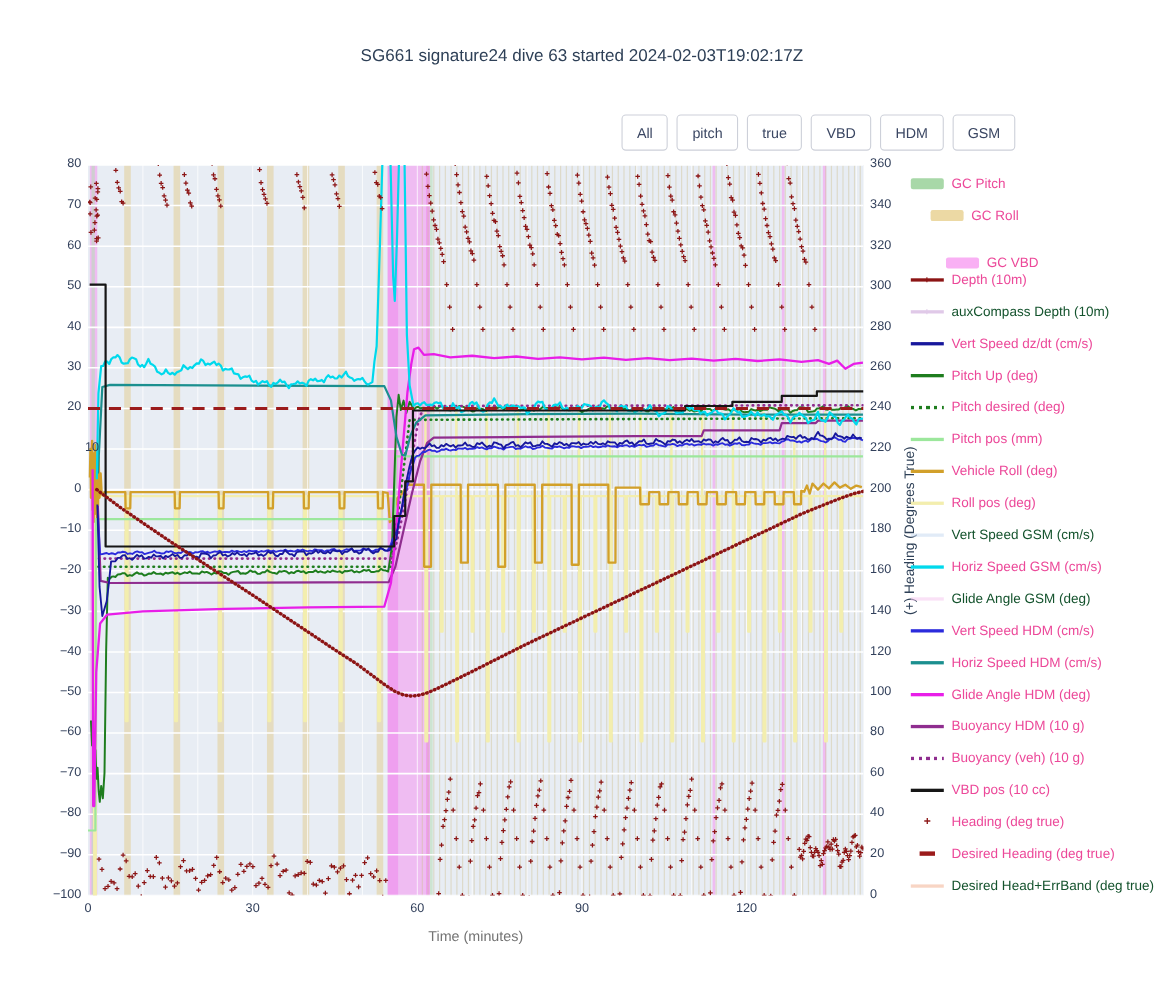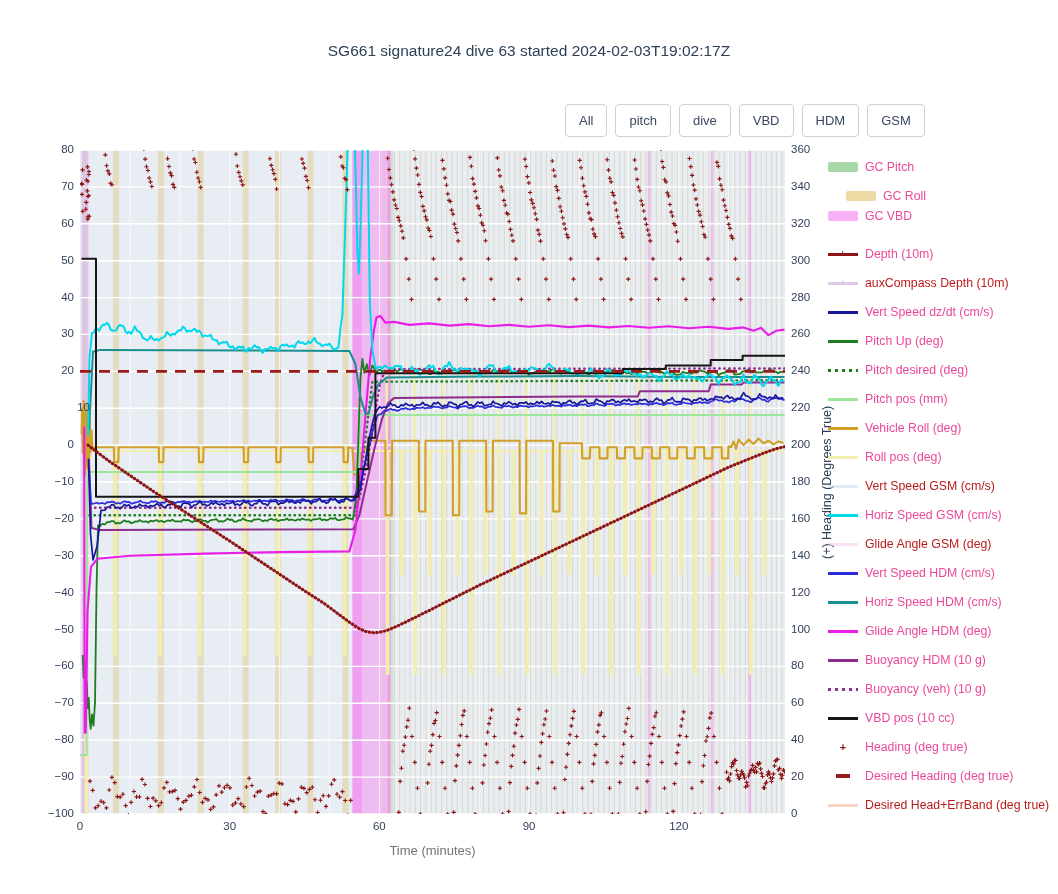--- a/index.html
+++ b/index.html
@@ -24,32 +24,32 @@
   .lrow{position:absolute;left:0;height:22px;display:flex;align-items:center;cursor:pointer;}
   .lsw{width:30px;margin-right:7px;display:flex;align-items:center;justify-content:center;
        position:relative;height:14px;flex:0 0 30px;}
   .sw-band{width:30px;height:10px;border-radius:2px;}
   .sw-line{width:30px;height:3px;}
   .sw-dash{width:14px;height:3.5px;}
   .sw-dot3{width:30px;height:3px;}
   .sw-cross{font-size:11px;font-weight:bold;line-height:10px;}
   .sw-mk{position:absolute;left:12px;top:2px;font-size:9px;font-weight:bold;}
   .llab{font-size:12.3px;color:#ec4899;white-space:nowrap;}
-  .llab.off{color:#b91c1c;}
+  .llab.off{color:#14532d;}
   .lsw.off{opacity:0.55;}
 </style>
 </head>
 <body>
 
 <div id="page">
   <div id="title">SG661 signature24 dive 63 started 2024-02-03T19:02:17Z</div>
   <div id="btnrow">
       <button class="btn">All</button>
       <button class="btn">pitch</button>
-      <button class="btn">dive</button>
+      <button class="btn">true</button>
       <button class="btn">VBD</button>
       <button class="btn">HDM</button>
       <button class="btn">GSM</button>
     </div>
   <div id="plotwrap">
     <svg id="plotsvg" width="705" height="664" viewBox="0 0 705 664">
         <rect x="1.7" y="0" width="6.7" height="664" fill="rgba(246,140,240,0.50)"></rect>
         <rect x="272.4" y="0" width="38.4" height="664" fill="rgba(246,140,240,0.50)"></rect>
         <rect x="567.8" y="0" width="2.5" height="664" fill="rgba(246,140,240,0.50)"></rect>
         <rect x="630.7" y="0" width="2.5" height="664" fill="rgba(246,140,240,0.50)"></rect>
@@ -250,21 +250,21 @@
           <span class="sw-band" style="background: rgb(168, 216, 168);"></span>
         </span>
         <span class="llab">GC Pitch</span>
       </div>
       <div class="lrow" style="top: 29px; padding-left: 18px;">
         <span class="lsw">
           <span class="sw-band" style="background: rgb(236, 217, 164);"></span>
         </span>
         <span class="llab">GC Roll</span>
       </div>
-      <div class="lrow" style="top: 49px;">
+      <div class="lrow" style="top: 72px; margin-left: 32px;">
         <span class="lsw">
           <span class="sw-band" style="background: rgb(249, 176, 244);"></span>
         </span>
         <span class="llab">GC VBD</span>
       </div>
       <div class="lrow" style="top: 87px;">
         <span class="lsw">
           <span class="sw-mk" style="color: rgb(140, 20, 20);">+</span>
           <span class="sw-line" style="background: rgb(140, 20, 20);"></span>
         </span>

